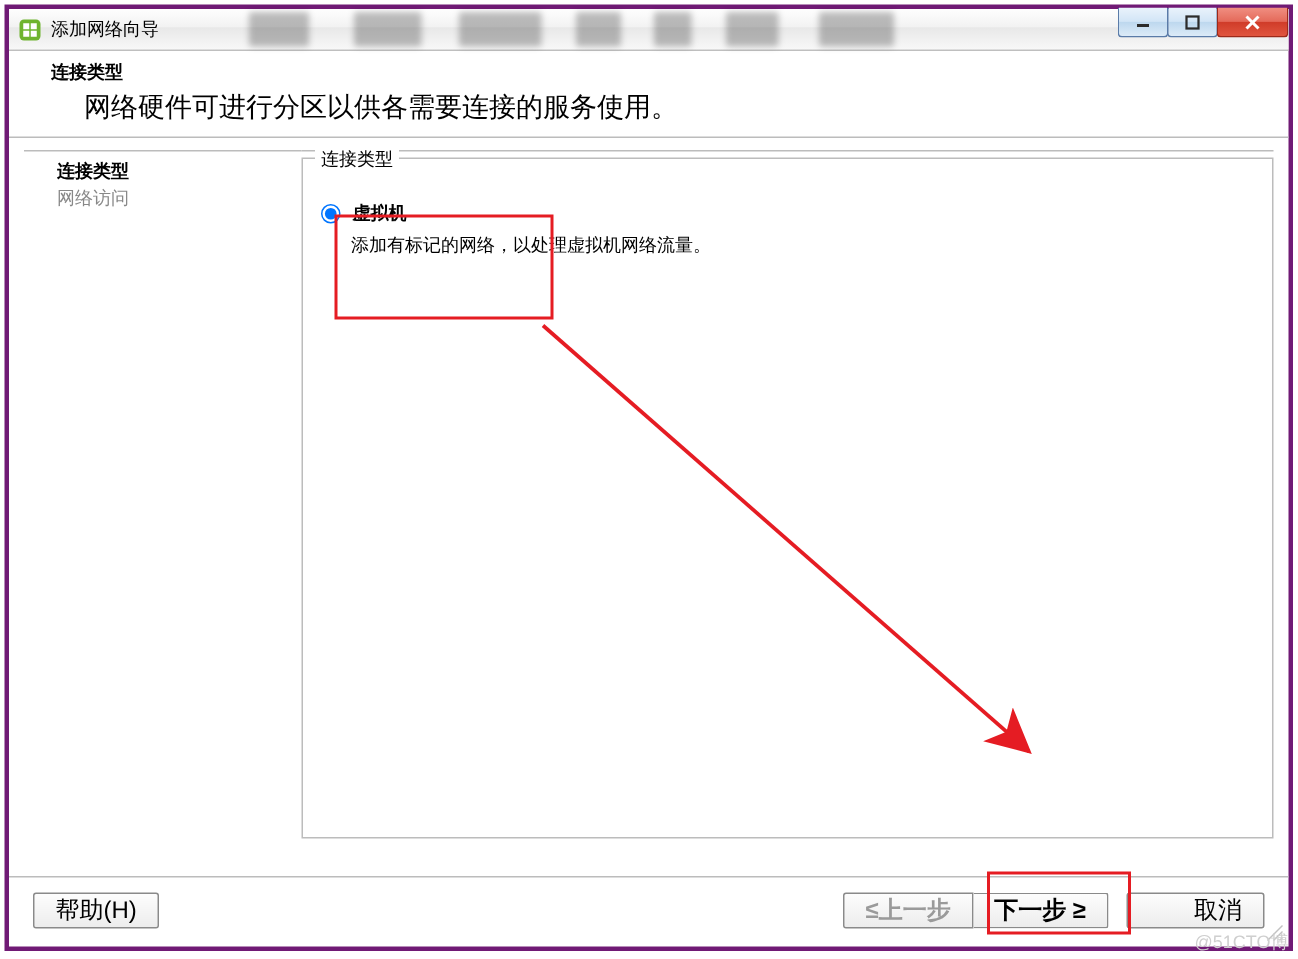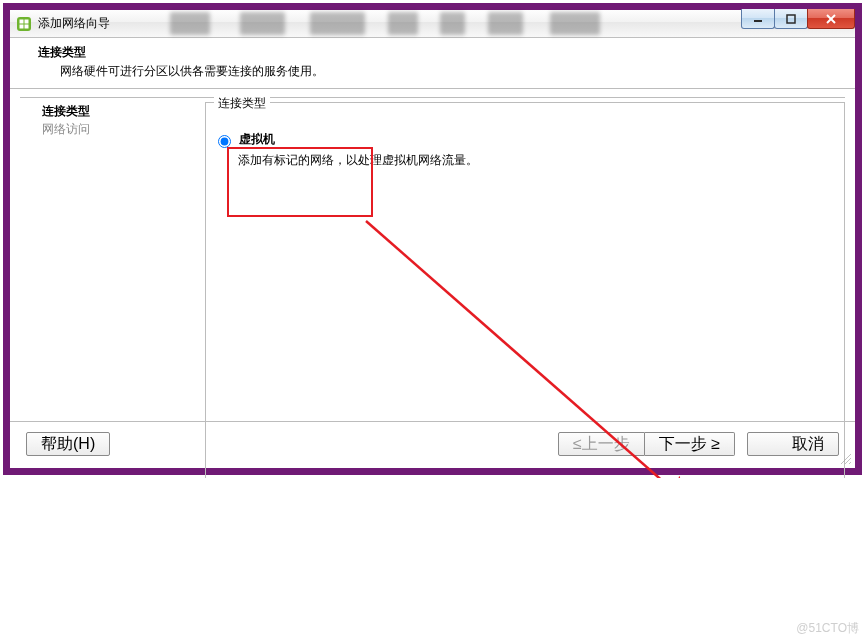--- a/index.html
+++ b/index.html
@@ -6,22 +6,22 @@
   html, body { margin:0; padding:0; }
   body {
     font-family: "Microsoft YaHei", "SimSun", Tahoma, sans-serif;
     font-size: 12px;
     color: #000;
     background: #fff;
   }
   .window {
     position: relative;
     width: 859px;
-    height: 472px;
-    border: 7px solid #701a75;
+    height: 631px;
+    border: 3px solid #701a75;
     margin: 3px;
     display: flex;
     flex-direction: column;
     background: #fff;
   }
   
   .titlebar {
     position: relative;
     height: 28px;
     background: linear-gradient(to bottom,#fefefe 0%,#f2f2f2 45%,#e8e8e8 46%,#f8f8f8 100%);
@@ -64,21 +64,21 @@
     background: linear-gradient(to bottom,#f08f82 0%,#e46a5a 49%,#cf3b28 50%,#e0553f 100%);
     border-color: #9c2a1a;
   }
   .winbtn svg { display:block; }
   
   .header {
     padding: 6px 18px 8px 28px;
     border-bottom: 1px solid #bcbcbc;
   }
   .header .h-title { font-weight: bold; font-size: 12px; margin-bottom: 2px; }
-  .header .h-sub { margin-left: 22px; font-size: 12px; }
+  .header .h-sub { margin-left: 22px; font-size: 18px; }
   
   .body {
     flex: 1;
     display: flex;
     padding: 8px 10px 0 10px;
     min-height: 0;
   }
   .sidebar {
     width: 185px;
     border-top: 1px solid #bcbcbc;
@@ -102,21 +102,21 @@
     position: absolute;
     top: -8px;
     left: 8px;
     background: #fff;
     padding: 0 4px;
     font-size: 12px;
   }
   .options { padding: 28px 20px 0 12px; }
   .option { margin-bottom: 18px; }
   .option .line1 {
-    display: flex; align-items: center;
+    display: flex; align-items: flex-start;
   }
   .option input[type=radio] {
     margin: 0 8px 0 0;
     position: relative; top: 2px;
   }
   .option .opt-title { font-weight: bold; font-size: 12px; }
   .option .opt-desc {
     margin: 4px 0 0 20px;
     font-size: 12px;
   }
@@ -133,21 +133,21 @@
     padding: 0 14px;
     background: linear-gradient(to bottom,#fdfdfd,#ececec);
     border: 1px solid #8a8a8a;
     font-size: 16px;
     font-family: inherit;
     cursor: pointer;
     border-radius: 2px;
   }
   .btn:disabled { color:#9a9a9a; }
   .spacer { flex:1; }
-  .btn.back, .btn.next { border-radius: 2px 0 0 2px; }
+  .btn.back, .btn.next { border-radius: 2px 0 0 2px; font-weight: bold; }
   .btn.next { border-left: none; border-radius: 0 2px 2px 0; }
   .btn.cancel { margin-left: 12px; padding-left: 44px; }
   
   .redbox { position: absolute; border: 2px solid #e51c23; pointer-events: none; }
   .r-opt { left: 217px; top: 137px; width: 146px; height: 70px; }
   .r-next { left: 652px; top: 575px; width: 96px; height: 42px; }
   
   .arrow {
     position: absolute;
     left: 350px; top: 205px;

